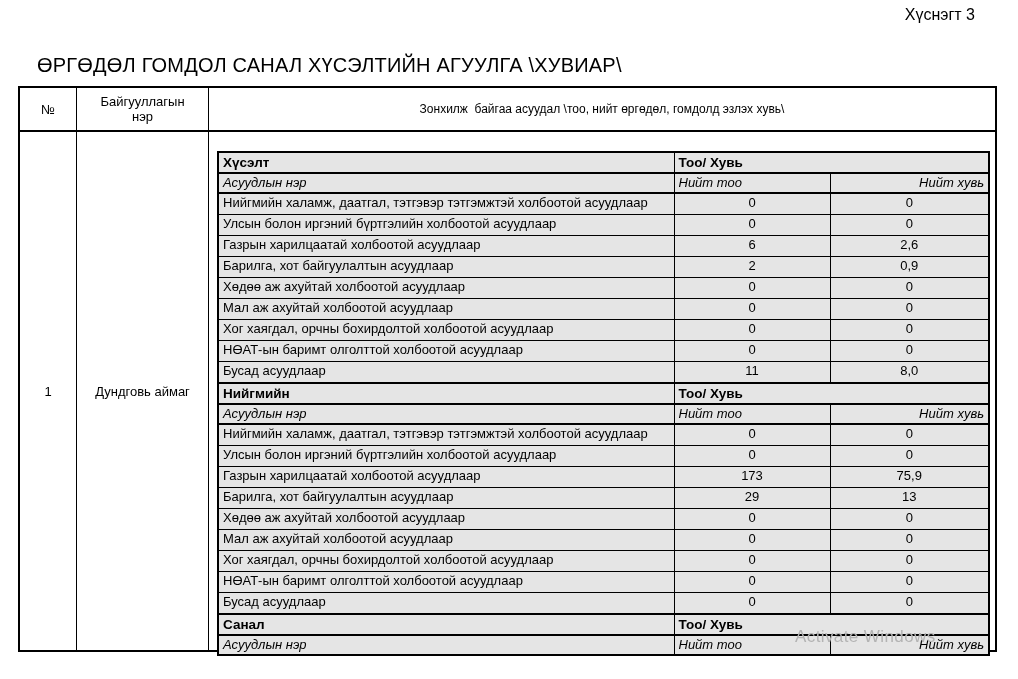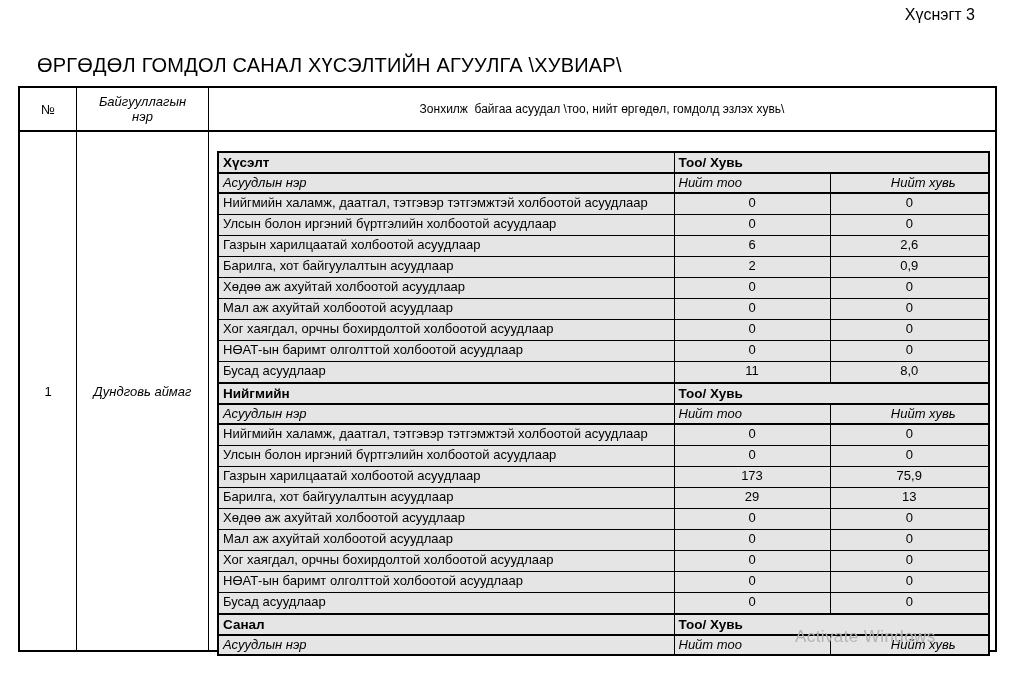--- a/index.html
+++ b/index.html
@@ -33,21 +33,21 @@
   .c-num {
     width: 56px; flex: none; border-right: 1px solid #000;
     display: flex; align-items: center; justify-content: center;
     font-size: 13px; text-align: center;
   }
   .c-org {
     width: 131px; flex: none; border-right: 1px solid #000;
     display: flex; align-items: center; justify-content: center;
     font-size: 13px; text-align: center;
   }
-  .c-org span { display: inline-block; max-width: 100px; font-style: italic; }
+  .c-org span { display: inline-block; max-width: 100px; }
   .o-head .c-cnt {
     flex: 1; display: flex; align-items: center; justify-content: center;
     font-size: 12px; text-align: center; white-space: pre-wrap;
   }
   .content-cell { flex: 1; position: relative; overflow: visible; }
 
   
   table.inner {
     position: absolute; left: 8px; top: 19px;
     width: 771px;
@@ -60,21 +60,21 @@
   tr.sec td {
     font-weight: bold; font-size: 13.5px;
     border-top: 2px solid #000; border-bottom: 2px solid #000;
     height: 19px; line-height: 19px; padding: 0 4px;
   }
   tr.subh td {
     font-style: italic; border-bottom: 2px solid #000;
     height: 18px; line-height: 18px; padding: 0 4px;
   }
   tr.subh td.cnt { text-align: left; }
-  tr.subh td.pct { text-align: center; padding-left: 32px; }
+  tr.subh td.pct { text-align: right; padding-left: 32px; }
   tr.data td { height: 18px; }
   tr.data td.v { text-align: center; }
 
   
   .wm1 {
     position: absolute; left: 795px; top: 627px;
     font-size: 17px; letter-spacing: 0.4px;
     color: #b3b3b3; pointer-events: none; z-index: 10;
   }
   .wm2 {

